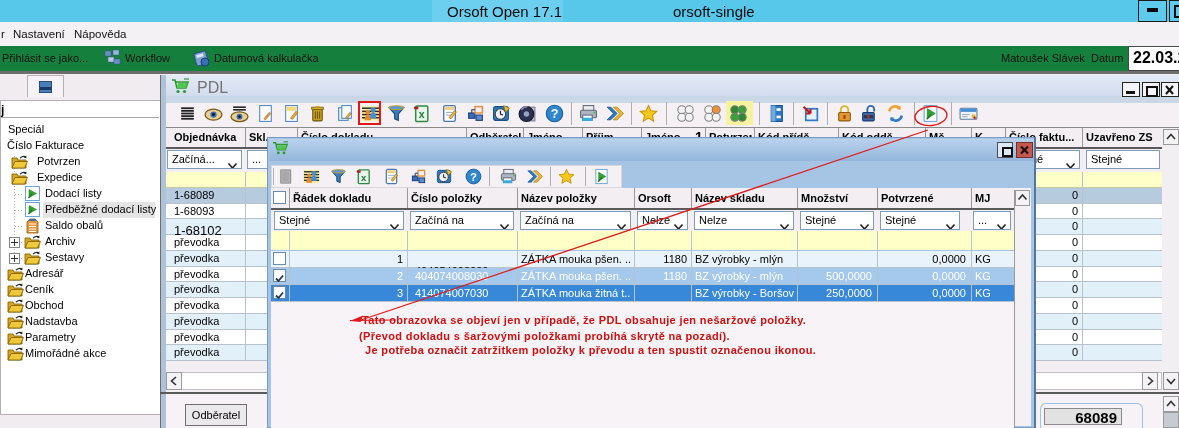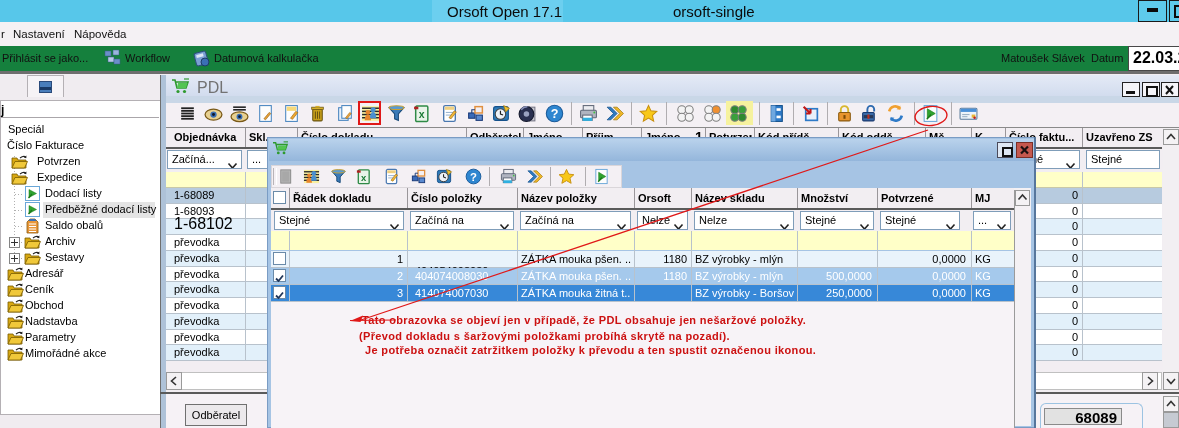--- a/index.html
+++ b/index.html
@@ -456,21 +456,21 @@
       <span style="position:absolute;left:4px;top:2px;font-size:11px;white-space:nowrap;">Stejné</span>
     </div>
 <div class="abs" style="left:166px;top:172px;width:996px;height:16px;background:#ffffc8;border-bottom:1px solid #c8c8a8;box-sizing:border-box;"></div>
 <div class="abs" style="left:166px;top:188.0px;width:996px;height:15.72px;background:#b7cbdf;border-bottom:1px solid #b8c2cc;box-sizing:border-box;"></div>
 <div class="abs" style="left:174px;top:189.0px;font-size:11px;">1-68089</div>
 <div class="abs" style="left:1005px;top:189.0px;width:73px;text-align:right;font-size:11px;">0</div>
 <div class="abs" style="left:166px;top:203.7px;width:996px;height:15.72px;background:#ffffff;border-bottom:1px solid #b8c2cc;box-sizing:border-box;"></div>
 <div class="abs" style="left:174px;top:204.7px;font-size:11px;">1-68093</div>
 <div class="abs" style="left:1005px;top:204.7px;width:73px;text-align:right;font-size:11px;">0</div>
 <div class="abs" style="left:166px;top:219.4px;width:996px;height:15.72px;background:#e2f0fa;border-bottom:1px solid #b8c2cc;box-sizing:border-box;"></div>
-<div class="abs" style="left:174px;top:215px;font-size:16px;">1-68102</div>
+<div class="abs" style="left:174px;top:223px;font-size:13px;">1-68102</div>
 <div class="abs" style="left:1005px;top:220.4px;width:73px;text-align:right;font-size:11px;">0</div>
 <div class="abs" style="left:166px;top:235.2px;width:996px;height:15.72px;background:#ffffff;border-bottom:1px solid #b8c2cc;box-sizing:border-box;"></div>
 <div class="abs" style="left:174px;top:236.2px;font-size:11px;">převodka</div>
 <div class="abs" style="left:1005px;top:236.2px;width:73px;text-align:right;font-size:11px;">0</div>
 <div class="abs" style="left:166px;top:250.9px;width:996px;height:15.72px;background:#e2f0fa;border-bottom:1px solid #b8c2cc;box-sizing:border-box;"></div>
 <div class="abs" style="left:174px;top:251.9px;font-size:11px;">převodka</div>
 <div class="abs" style="left:1005px;top:251.9px;width:73px;text-align:right;font-size:11px;">0</div>
 <div class="abs" style="left:166px;top:266.6px;width:996px;height:15.72px;background:#ffffff;border-bottom:1px solid #b8c2cc;box-sizing:border-box;"></div>
 <div class="abs" style="left:174px;top:267.6px;font-size:11px;">převodka</div>
 <div class="abs" style="left:1005px;top:267.6px;width:73px;text-align:right;font-size:11px;">0</div>

